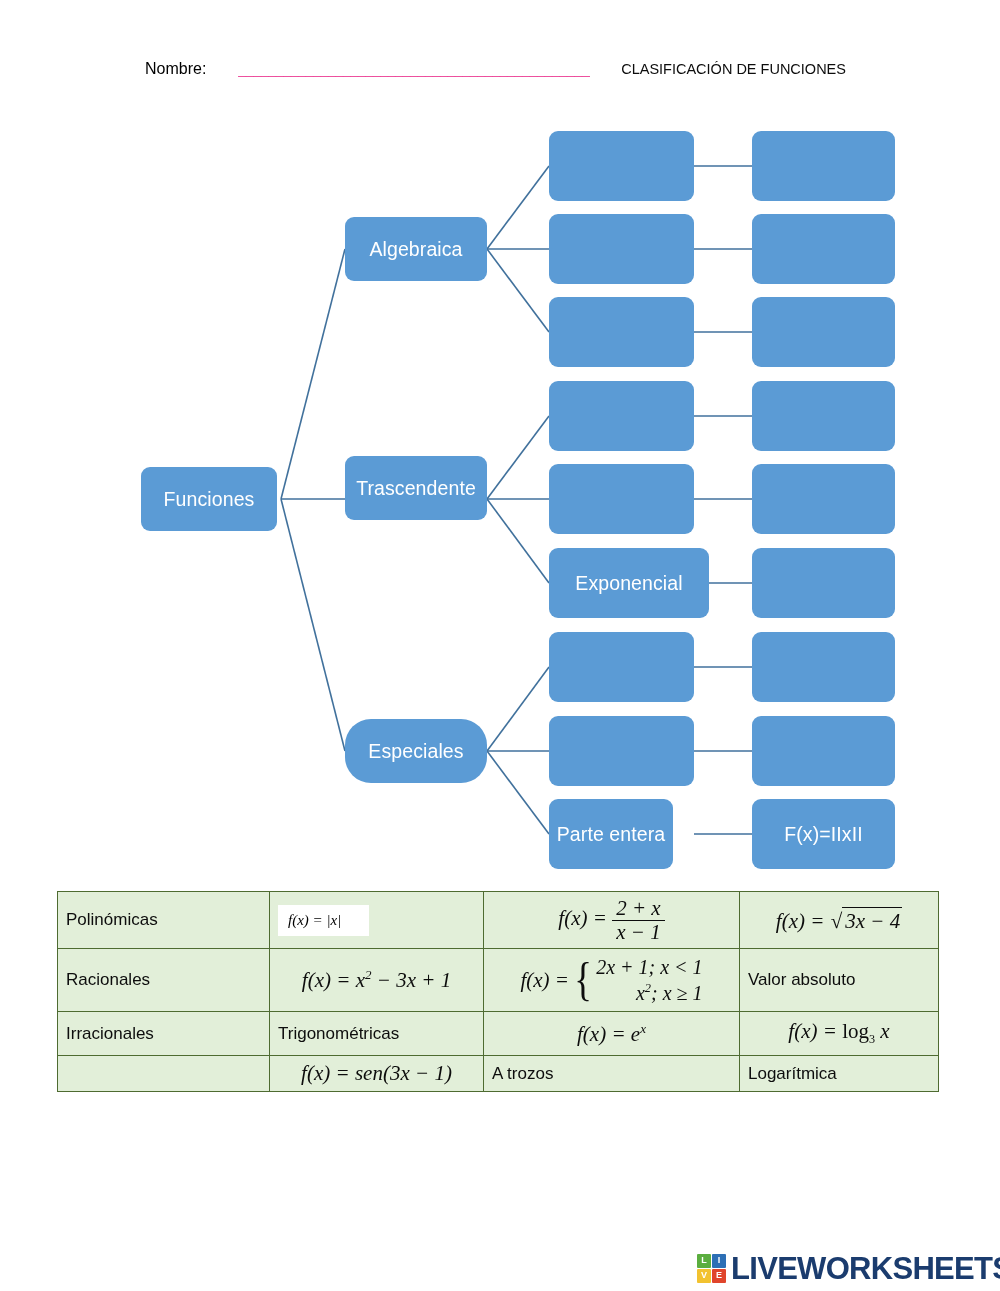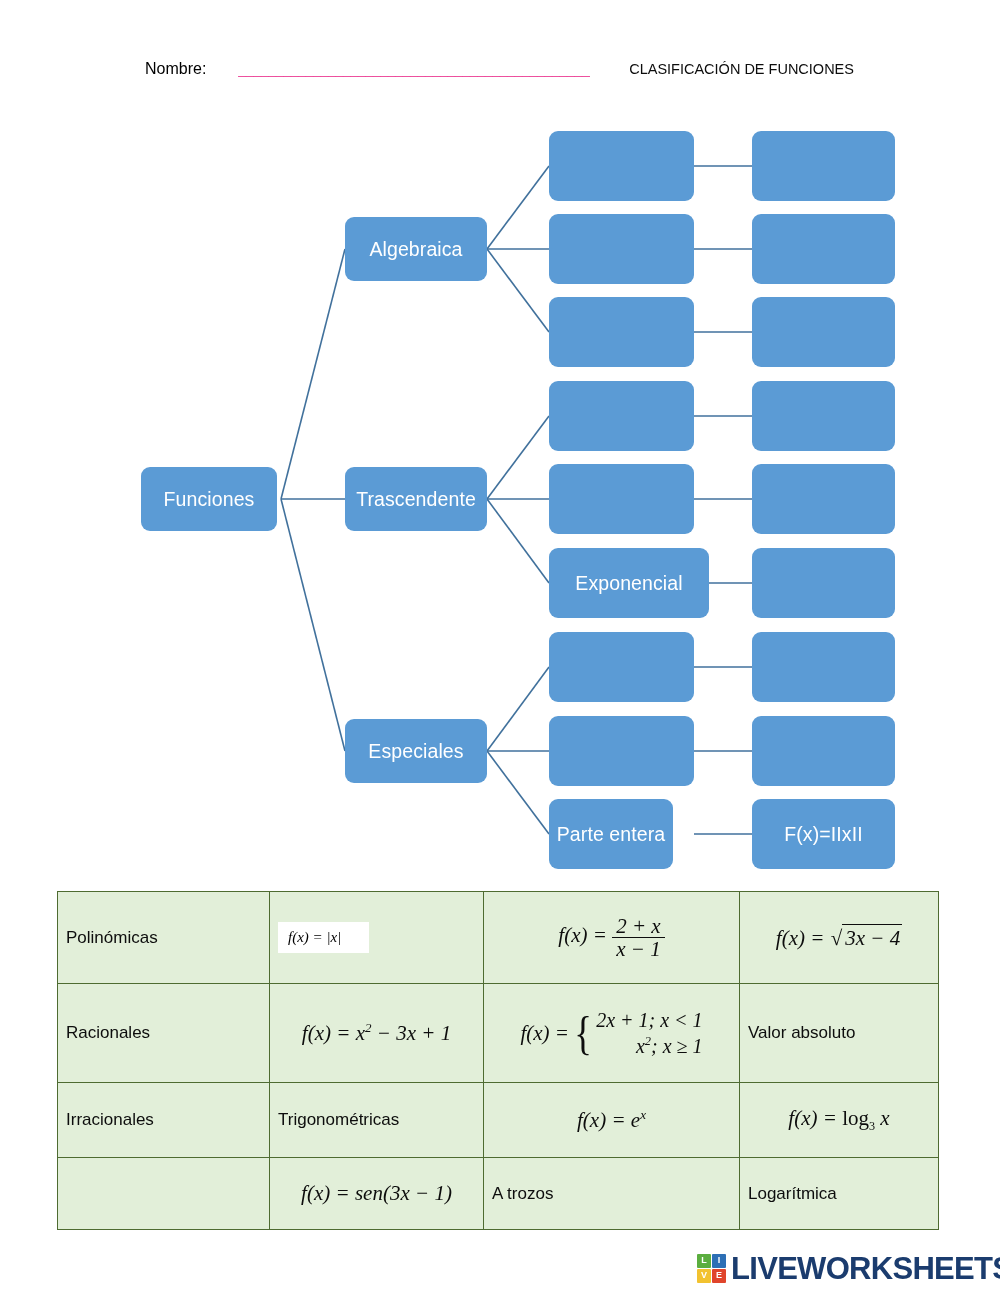--- a/index.html
+++ b/index.html
@@ -30,21 +30,21 @@
   #nombre-blank {
     font-size: 14.5px;
     color: #ec4899;
     letter-spacing: -0.6px;
     margin: 0 0 0 0;
   }
   #worksheet-title {
     font-size: 14.5px;
     color: #0d0d0d;
     font-weight: 400;
-    margin-left: 8px;
+    margin-left: 0px;
   }
 
   
   #diagram {
     position: absolute;
     left: 0;
     top: 0;
     width: 1000px;
     height: 890px;
   }
@@ -80,21 +80,21 @@
     left: 57px;
     top: 891px;
     width: 881px;
     border-collapse: collapse;
     background: #E2EFD9;
     table-layout: fixed;
   }
   #answer-table td {
     border: 1px solid #4E6B31;
     background: #E2EFD9;
-    padding: 23px 8px;
+    padding: 5px 8px;
     font-size: 17px;
     color: #0d0d0d;
     font-family: "Liberation Sans", sans-serif;
     vertical-align: middle;
     box-sizing: border-box;
   }
   td.cell-plain { text-align: left; }
   td.cell-math  { text-align: center; }
 
   .math {
@@ -248,22 +248,22 @@
       <line x1="694" y1="583" x2="752" y2="583"></line>
       <line x1="694" y1="667" x2="752" y2="667"></line>
       <line x1="694" y1="751" x2="752" y2="751"></line>
       <line x1="694" y1="834" x2="752" y2="834"></line>
     </g>
   </svg>
 
   <div class="node" style="left:141px; top:467px; width:136px; height:64px;">Funciones</div>
 
   <div class="node" style="left:345px; top:217px; width:142px; height:64px;">Algebraica</div>
-  <div class="node" style="left:345px; top:467px; width:142px; height:64px;">Trascendente</div>
-  <div class="node" style="left:345px; top:719px; width:142px; height:64px;">Especiales</div>
+  <div class="node" style="left:345px; top:456px; width:142px; height:64px;">Trascendente</div>
+  <div class="node" style="left:345px; top:719px; width:142px; height:64px;border-radius:26px;">Especiales</div>
 
   <div class="node" style="left:549px; top:131px; width:145px; height:70px;"></div>
   <div class="node" style="left:549px; top:214px; width:145px; height:70px;"></div>
   <div class="node" style="left:549px; top:297px; width:145px; height:70px;"></div>
   <div class="node" style="left:549px; top:381px; width:145px; height:70px;"></div>
   <div class="node" style="left:549px; top:464px; width:145px; height:70px;"></div>
   <div class="node" style="left:549px; top:548px; width:160px; height:70px;">Exponencial</div>
   <div class="node" style="left:549px; top:632px; width:145px; height:70px;"></div>
   <div class="node" style="left:549px; top:716px; width:145px; height:70px;"></div>
   <div class="node" style="left:549px; top:799px; width:124px; height:70px;">Parte entera</div>

